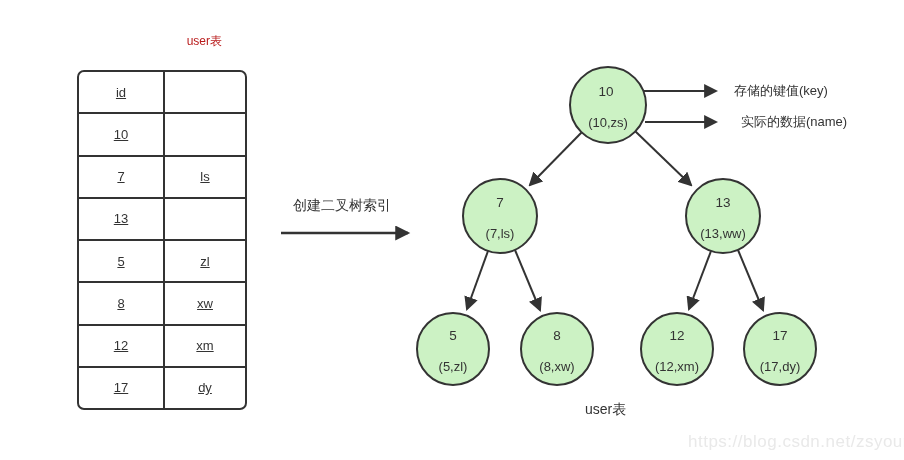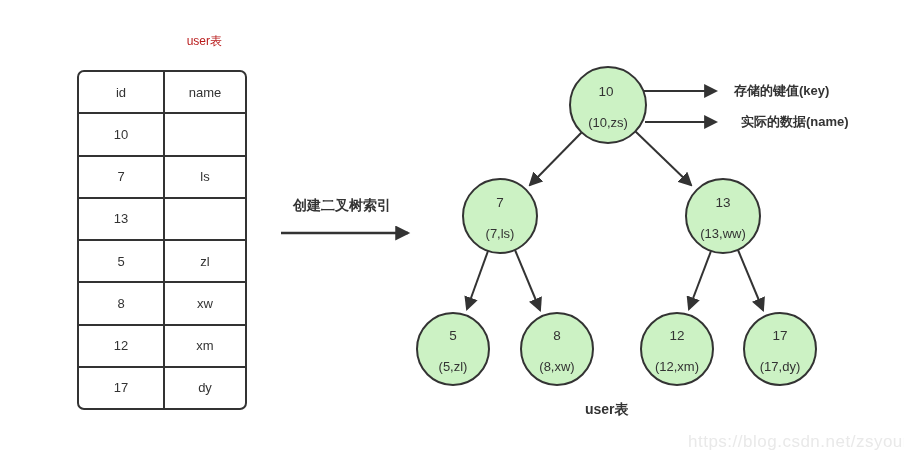--- a/index.html
+++ b/index.html
@@ -6,28 +6,28 @@
   html,body { background:#ffffff; }
   body { font-family:"Liberation Sans","DejaVu Sans",sans-serif; color:#333; }
   .canvas { position:relative; width:904px; height:460px; background:#ffffff; overflow:hidden; }
 
   
   .table-title { position:absolute; left:110px; top:33px; width:112px; text-align:right;
                  font-size:12px; color:#b91c1c; }
   .db-table { position:absolute; left:77px; top:70px; width:170px; height:340px;
               border:2px solid #333; border-radius:7px; display:flex; flex-direction:column;
               background:#fff; }
-  .db-row { flex:1; display:flex; border-bottom:2px solid #333; }
+  .db-row { flex:1; display:flex; border-bottom:2px solid #333;text-decoration:underline; }
   .db-row:last-child { border-bottom:none; }
   .db-cell { display:flex; align-items:center; justify-content:center; font-size:13px; color:#333; }
   .db-cell.id { width:86px; border-right:2px solid #333; }
   .db-cell.name { flex:1; }
 
   
-  .lbl { position:absolute; font-size:14px; color:#333; white-space:nowrap;font-weight:bold; }
+  .lbl { position:absolute; font-size:14px; color:#333; white-space:nowrap; }
   .lbl.small { font-size:13px; }
   .watermark { position:absolute; left:688px; top:432px; font-size:17px; color:#e9e9e9;
                letter-spacing:0.5px; white-space:nowrap; }
 
   
   svg.diagram { position:absolute; left:0; top:0; width:904px; height:460px; }
   .node-circle { stroke:#333333; stroke-width:2; }
   .edge { stroke:#333333; stroke-width:2; fill:none; }
   .edge-big { stroke:#333333; stroke-width:2.5; fill:none; }
   .node-key { font-size:13.5px; fill:#333; text-anchor:middle;
@@ -38,21 +38,20 @@
 </head>
 <body>
 
 <div class="canvas">
 
   <div class="table-title">user表</div>
 
   <div class="db-table">
     <div class="db-row">
       <div class="db-cell id">id</div>
-      <div class="db-cell name">name</div>
     </div>
     <div class="db-row">
       <div class="db-cell id">10</div>
     </div>
     <div class="db-row">
       <div class="db-cell id">7</div>
       <div class="db-cell name">ls</div>
     </div>
     <div class="db-row">
       <div class="db-cell id">13</div>

